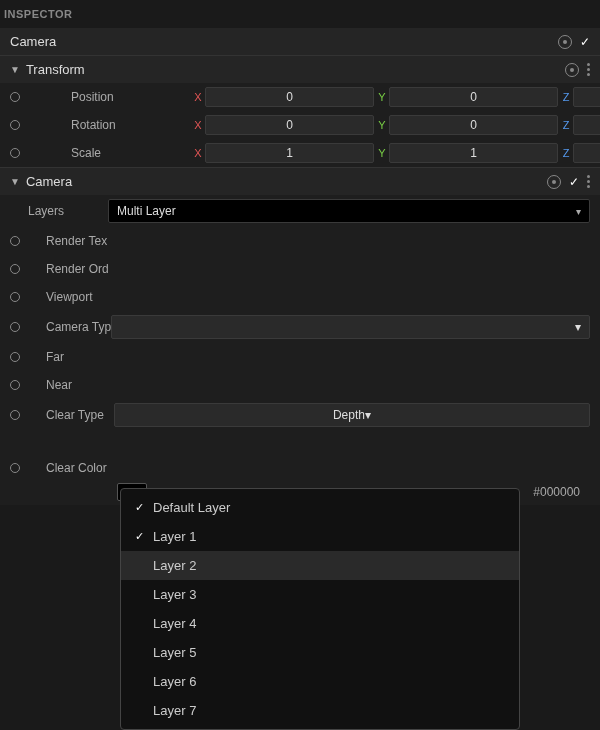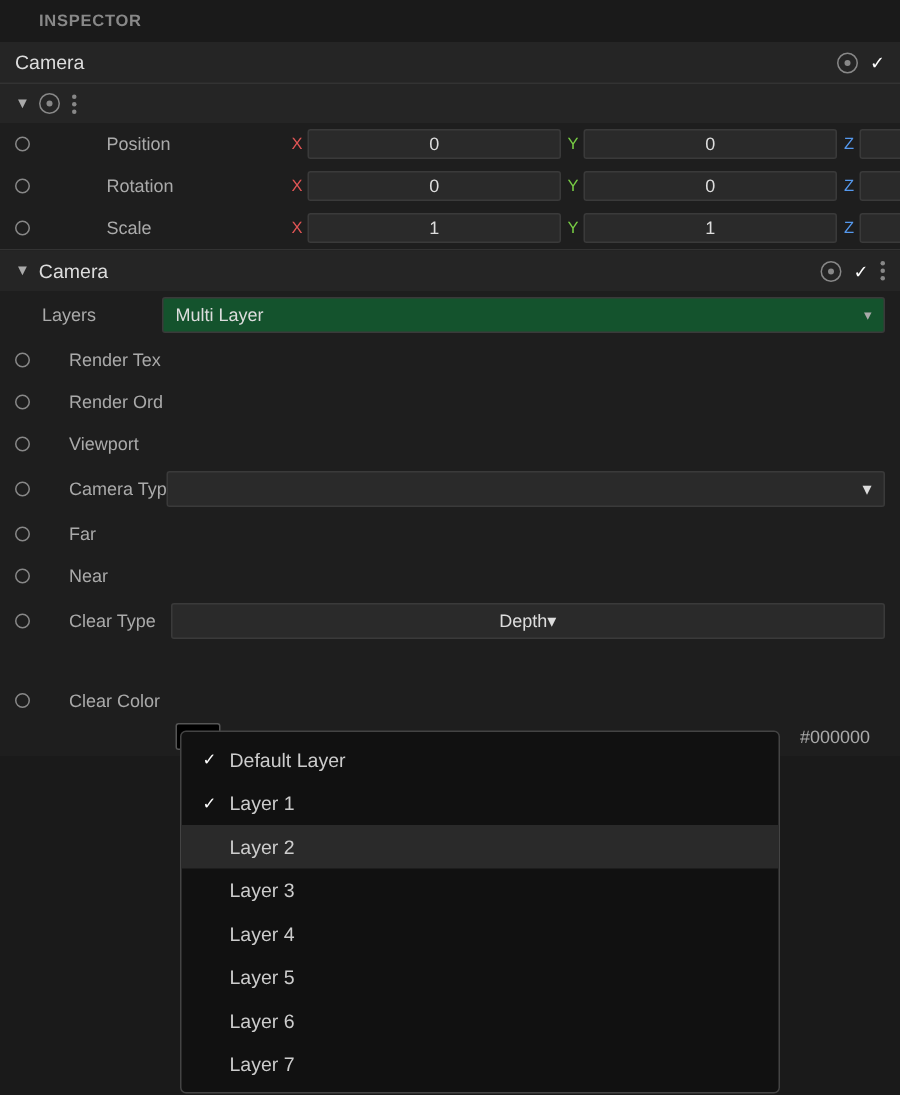--- a/index.html
+++ b/index.html
@@ -7,21 +7,21 @@
       background: #1a1a1a;
       color: #cccccc;
       font-family: -apple-system, BlinkMacSystemFont, 'Segoe UI', sans-serif;
       font-size: 12px;
       width: 600px;
       min-height: 730px;
       overflow: hidden;
     }
 
     .inspector-header {
-      padding: 8px 26px;
+      padding: 8px 4px;
       font-size: 11px;
       font-weight: 600;
       color: #888;
       letter-spacing: 0.5px;
       text-transform: uppercase;
       background: #1a1a1a;
     }
 
     .camera-bar {
       display: flex;
@@ -167,21 +167,21 @@
 
     .layers-label {
       width: 80px;
       color: #aaa;
       font-size: 12px;
       margin-left: 18px;
     }
 
     .layers-value {
       flex: 1;
-      background: #14532d;
+      background: #000000;
       border: 1px solid #3a3a3a;
       border-radius: 2px;
       padding: 4px 8px;
       color: #ddd;
       font-size: 12px;
       display: flex;
       align-items: center;
       justify-content: space-between;
       cursor: pointer;
     }
@@ -304,20 +304,21 @@
     <div class="icon-circle">
       <div class="icon-dot"></div>
     </div>
     <span class="icon-check">✓</span>
   </div>
 </div>
 
 <div class="section">
   <div class="section-header">
     <span class="section-triangle">▼</span>
+    <span class="section-title">Transform</span>
     <div class="section-icons">
       <div class="icon-circle">
         <div class="icon-dot"></div>
       </div>
       <div class="three-dots">
         <span></span>
           <span></span>
           <span></span>
       </div>
     </div>

